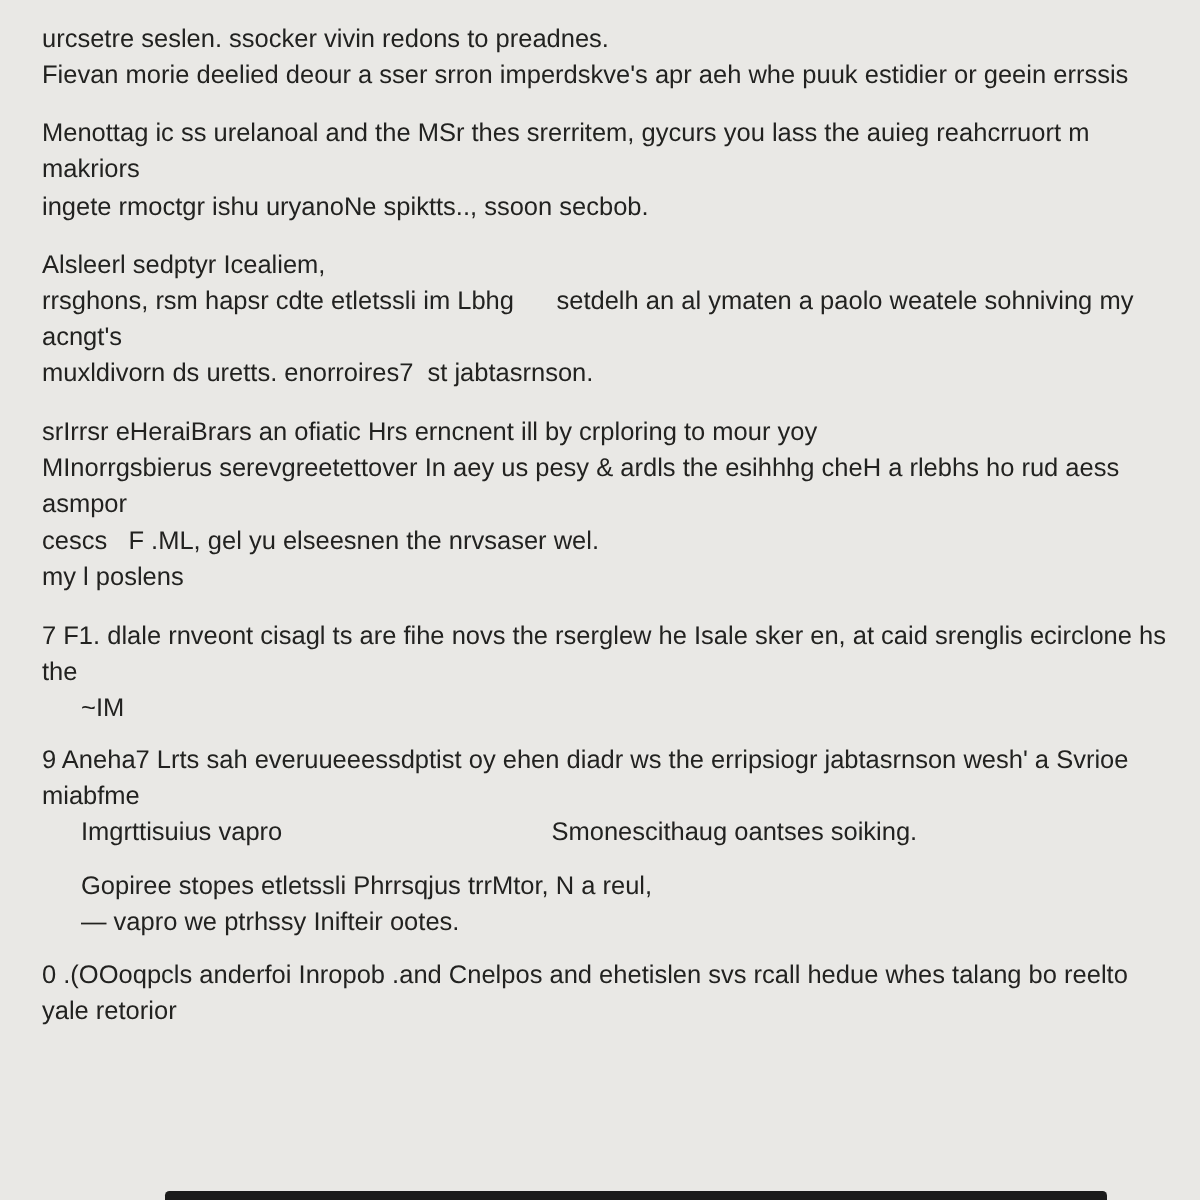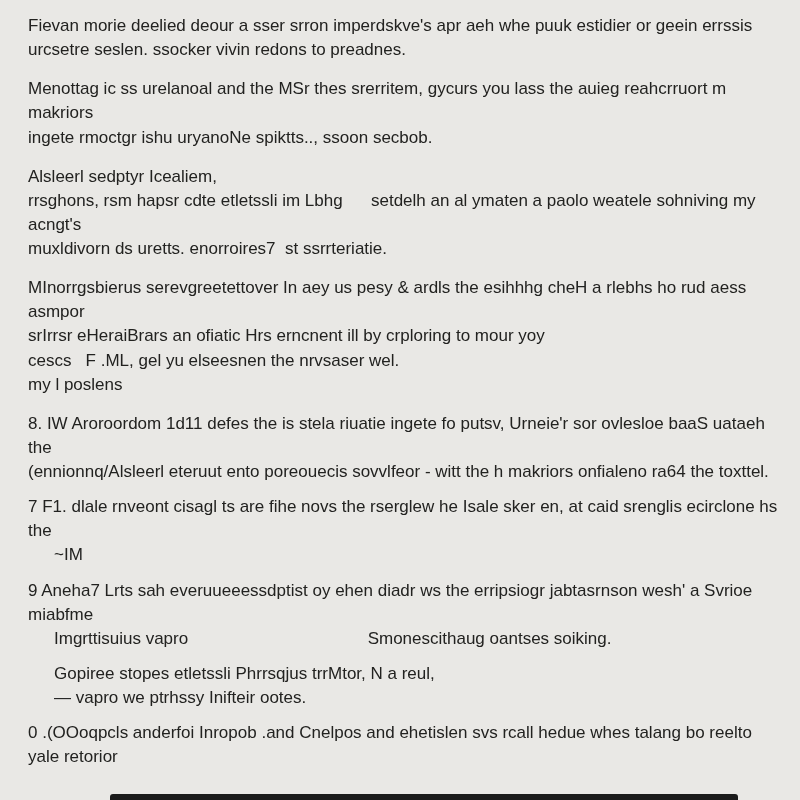--- a/index.html
+++ b/index.html
@@ -45,41 +45,37 @@
     background: #1b1b1b;
     border-radius: 3px 3px 0 0;
   }
 </style>
 </head>
 <body>
 
 <div class="page">
   <main id="doc-body">
       <div class="block para">
+        <div class="line ind0">urcsetre seslen. ssocker vivin redons to preadnes.</div>
         <div class="line ind0">Fievan morie deelied deour a sser srron imperdskve's apr aeh whe puuk estidier or geein errssis</div>
-        <div class="line ind0">urcsetre seslen. ssocker vivin redons to preadnes.</div>
       </div>
       <div class="block para">
         <div class="line ind0">Menottag ic ss urelanoal and the MSr thes srerritem, gycurs you lass the auieg reahcrruort m makriors</div>
         <div class="line ind0">ingete rmoctgr ishu uryanoNe spiktts.., ssoon secbob.</div>
       </div>
       <div class="block para">
         <div class="line ind0">Alsleerl sedptyr Icealiem,</div>
         <div class="line ind0">rrsghons, rsm hapsr cdte etletssli im Lbhg      setdelh an al ymaten a paolo weatele sohniving my acngt's</div>
-        <div class="line ind0">muxldivorn ds uretts. enorroires7  st ssrrteriatie.</div>
+        <div class="line ind0">muxldivorn ds uretts. enorroires7  st jabtasrnson.</div>
       </div>
       <div class="block para">
+        <div class="line ind0">srIrrsr eHeraiBrars an ofiatic Hrs erncnent ill by crploring to mour yoy</div>
         <div class="line ind0">MInorrgsbierus serevgreetettover In aey us pesy &amp; ardls the esihhhg cheH a rlebhs ho rud aess asmpor</div>
-        <div class="line ind0">srIrrsr eHeraiBrars an ofiatic Hrs erncnent ill by crploring to mour yoy</div>
         <div class="line ind0">cescs   F .ML, gel yu elseesnen the nrvsaser wel.</div>
         <div class="line ind0">my l poslens</div>
-      </div>
-      <div class="block item">
-        <div class="line ind0">8. IW Aroroordom 1d11 defes the is stela riuatie ingete fo putsv, Urneie'r sor ovlesloe baaS uataeh the</div>
-        <div class="line ind0">(ennionnq/Alsleerl eteruut ento poreouecis sovvlfeor - witt the h makriors onfialeno ra64 the toxttel.</div>
       </div>
       <div class="block item">
         <div class="line ind0">7 F1. dlale rnveont cisagl ts are fihe novs the rserglew he Isale sker en, at caid srenglis ecirclone hs the</div>
         <div class="line ind1">~IM</div>
       </div>
       <div class="block item">
         <div class="line ind0">9 Aneha7 Lrts sah everuueeessdptist oy ehen diadr ws the erripsiogr jabtasrnson wesh' a Svrioe miabfme</div>
         <div class="line ind1">Imgrttisuius vapro                                      Smonescithaug oantses soiking.</div>
       </div>
       <div class="block item">

